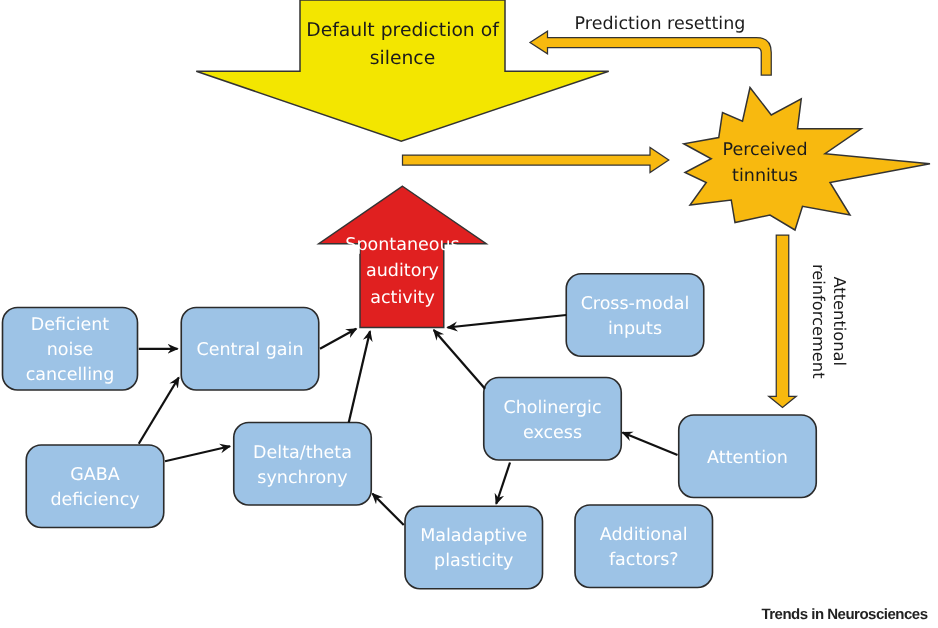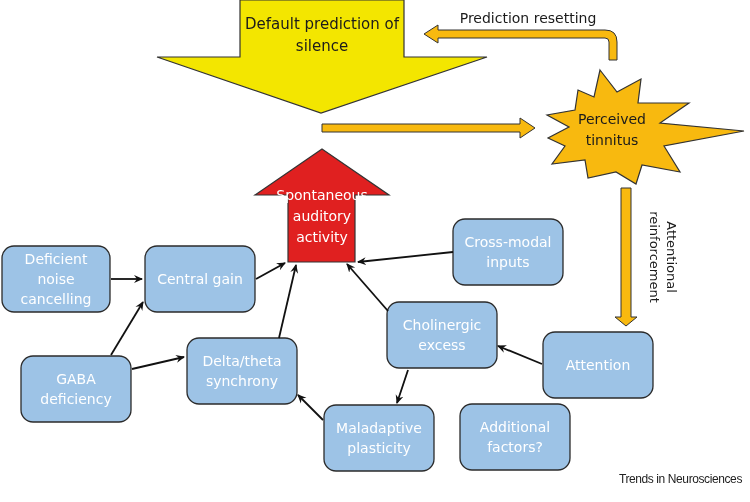--- a/index.html
+++ b/index.html
@@ -1,21 +1,21 @@
 <!DOCTYPE html>
 <html><head>
 <meta charset="utf-8">
 <style>
   html, body { margin: 0; padding: 0; background: #ffffff; }
   body { width: 750px; height: 502px; position: relative; overflow: hidden; font-family: "DejaVu Sans", sans-serif; }
   svg { position: absolute; left: 0; top: 0; }
   .lbl { font-family: "DejaVu Sans", sans-serif; }
   .box-text { fill: #ffffff; font-size: 14px; text-anchor: middle; }
   .dark-text { fill: #1b1b1b; text-anchor: middle; }
-  .journal { position: absolute; right: 8px; bottom: 16px; font-family: "Liberation Sans", sans-serif; font-weight: normal; font-size: 12px; color: #222; letter-spacing: -0.4px; text-align: right; }
+  .journal { position: absolute; right: 8px; bottom: 4px; font-family: "Liberation Sans", sans-serif; font-weight: bold; font-size: 12px; color: #222; letter-spacing: -0.4px; text-align: right; }
 </style>
 </head>
 <body>
 
 <svg width="750" height="502" viewBox="0 0 750 502">
   <defs>
     <marker id="ah" markerWidth="10" markerHeight="10" refX="8" refY="5" orient="auto" markerUnits="userSpaceOnUse">
       <path d="M0,1 L9,5 L0,9 L3,5 Z" fill="#111"></path>
     </marker>
   </defs>

